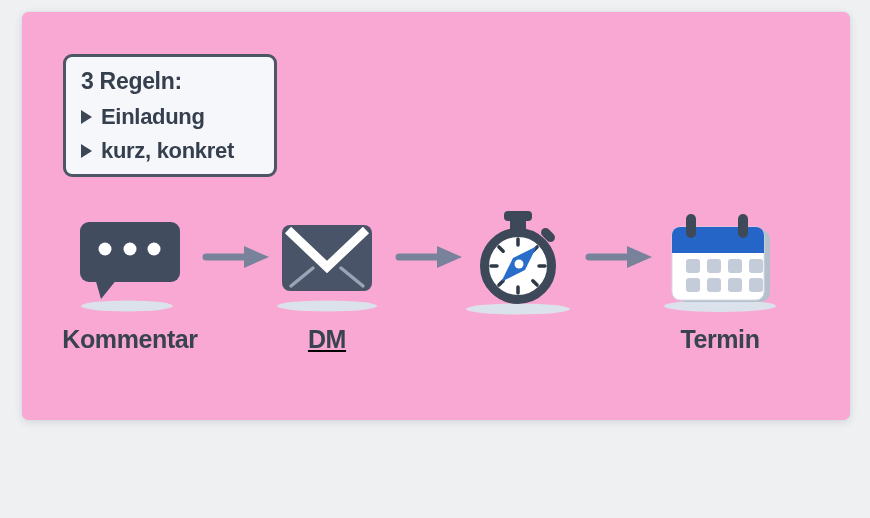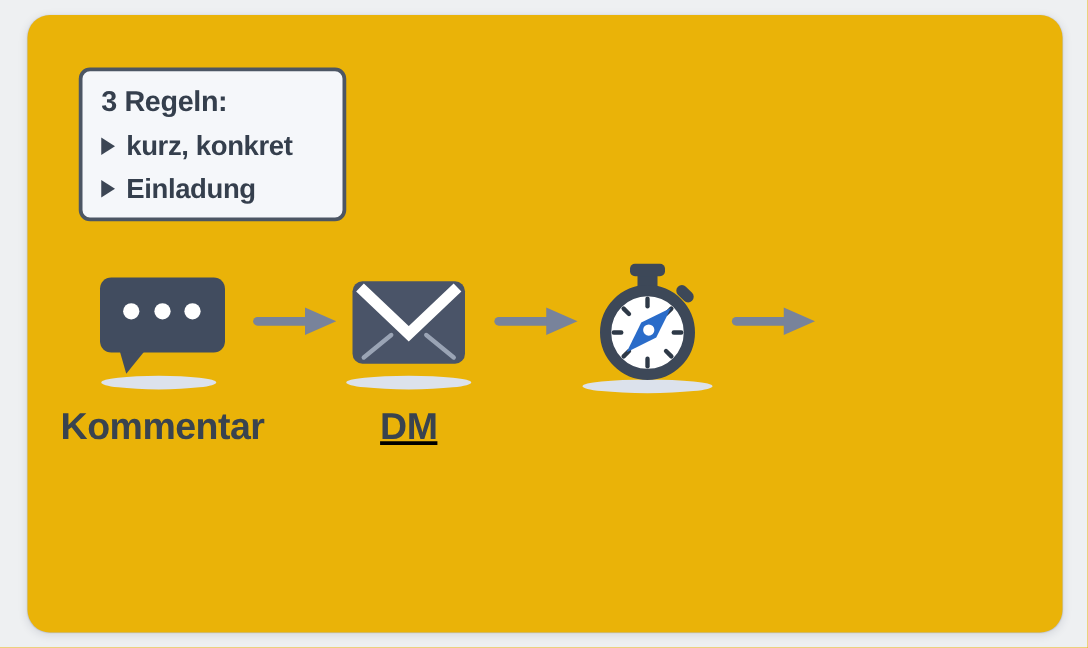--- a/index.html
+++ b/index.html
@@ -3,22 +3,22 @@
 <meta charset="utf-8">
 <style>
   html,body{margin:0;padding:0;}
   body{
     width:870px;height:518px;
     background:#eef0f2;
     font-family:"Liberation Sans",sans-serif;
     position:relative;overflow:hidden;
   }
   .card{
-    position:absolute;left:22px;top:12px;width:828px;height:494px;
-    background:#eab308;border-radius:18px;
+    position:absolute;left:22px;top:12px;width:828px;height:408px;
+    background:#f9a8d4;border-radius:7px;
     box-shadow:0 2px 8px rgba(30,40,60,0.13),0 0 1px rgba(30,40,60,0.18);
   }
   .rules-box{
     position:absolute;left:41px;top:42px;width:214px;height:123px;
     box-sizing:border-box;
     background:#f5f7fa;border:3px solid #4c5664;border-radius:9px;
     padding:11px 15px;
   }
   .rules-title{
     font-size:23px;font-weight:700;color:#353f4d;letter-spacing:-0.3px;
@@ -35,42 +35,42 @@
     border-top:7px solid transparent;
     border-bottom:7px solid transparent;
   }
   .flow-item{
     position:absolute;width:160px;top:198px;
     display:flex;flex-direction:column;align-items:center;
   }
   .flow-item svg{display:block;width:160px;height:110px;}
   .step-label{
     margin-top:5px;text-align:center;white-space:nowrap;
-    font-size:30px;font-weight:700;color:#39434f;letter-spacing:-0.4px;
+    font-size:25px;font-weight:700;color:#39434f;letter-spacing:-0.4px;
   }
   .arrow{position:absolute;top:231px;width:70px;height:28px;}
   .arrow svg{display:block;width:70px;height:28px;}
   .pos-step0{left:28px;}  .pos-step1{left:225px;text-decoration:underline;}
   .pos-step2{left:416px;} .pos-step3{left:618px;}
   .pos-arrow0{left:180px;} .pos-arrow1{left:373px;} .pos-arrow2{left:563px;}
 </style>
 </head>
 <body>
 
 <div class="card">
 
   <div class="rules-box">
     <div class="rules-title">3 Regeln:</div>
     <div class="rules-item">
       <span class="tri"></span>
-      <span>kurz, konkret</span>
+      <span>Einladung</span>
     </div>
     <div class="rules-item">
       <span class="tri"></span>
-      <span>Einladung</span>
+      <span>kurz, konkret</span>
     </div>
   </div>
 
   <div class="flow-item pos-step0">
     <svg viewBox="0 0 160 110">
       <ellipse cx="77" cy="96" rx="46" ry="5.5" fill="#dce2ec"></ellipse>
       <polygon points="45,68 68,68 51,89" fill="#414c5f"></polygon>
       <rect x="30" y="12" width="100" height="60" rx="9" fill="#414c5f"></rect>
       <circle cx="55" cy="39" r="6.5" fill="#ffffff"></circle>
       <circle cx="80" cy="39" r="6.5" fill="#ffffff"></circle>
@@ -126,14 +126,35 @@
     </svg>
   </div>
 
   <div class="arrow pos-arrow2">
     <svg viewBox="0 0 70 28">
       <line x1="4" y1="14" x2="44" y2="14" stroke="#78839b" stroke-width="7" stroke-linecap="round"></line>
       <polygon points="42,3 42,25 67,14" fill="#78839b"></polygon>
     </svg>
   </div>
 
+  <div class="flow-item pos-step3">
+    <svg viewBox="0 0 160 110">
+      <ellipse cx="80" cy="96" rx="56" ry="6" fill="#dce2ec"></ellipse>
+      <rect x="37" y="20" width="93" height="72" rx="9" fill="#b6c0cd"></rect>
+      <rect x="32" y="17" width="92" height="73" rx="8" fill="#ffffff" stroke="#d4dae2" stroke-width="1"></rect>
+      <path d="M32,43 v-18 a8,8 0 0 1 8,-8 h76 a8,8 0 0 1 8,8 v18 z" fill="#2565c8"></path>
+      <rect x="46" y="4" width="10" height="24" rx="5" fill="#3e4959"></rect>
+      <rect x="98" y="4" width="10" height="24" rx="5" fill="#3e4959"></rect>
+      <g fill="#c4ccd9">
+        <rect x="46" y="49" width="14" height="14" rx="3"></rect>
+        <rect x="67" y="49" width="14" height="14" rx="3"></rect>
+        <rect x="88" y="49" width="14" height="14" rx="3"></rect>
+        <rect x="109" y="49" width="14" height="14" rx="3"></rect>
+        <rect x="46" y="68" width="14" height="14" rx="3"></rect>
+        <rect x="67" y="68" width="14" height="14" rx="3"></rect>
+        <rect x="88" y="68" width="14" height="14" rx="3"></rect>
+        <rect x="109" y="68" width="14" height="14" rx="3"></rect>
+      </g>
+    </svg>
+    <div class="step-label">Termin</div>
+  </div>
 
 </div>
 
 </body></html>

